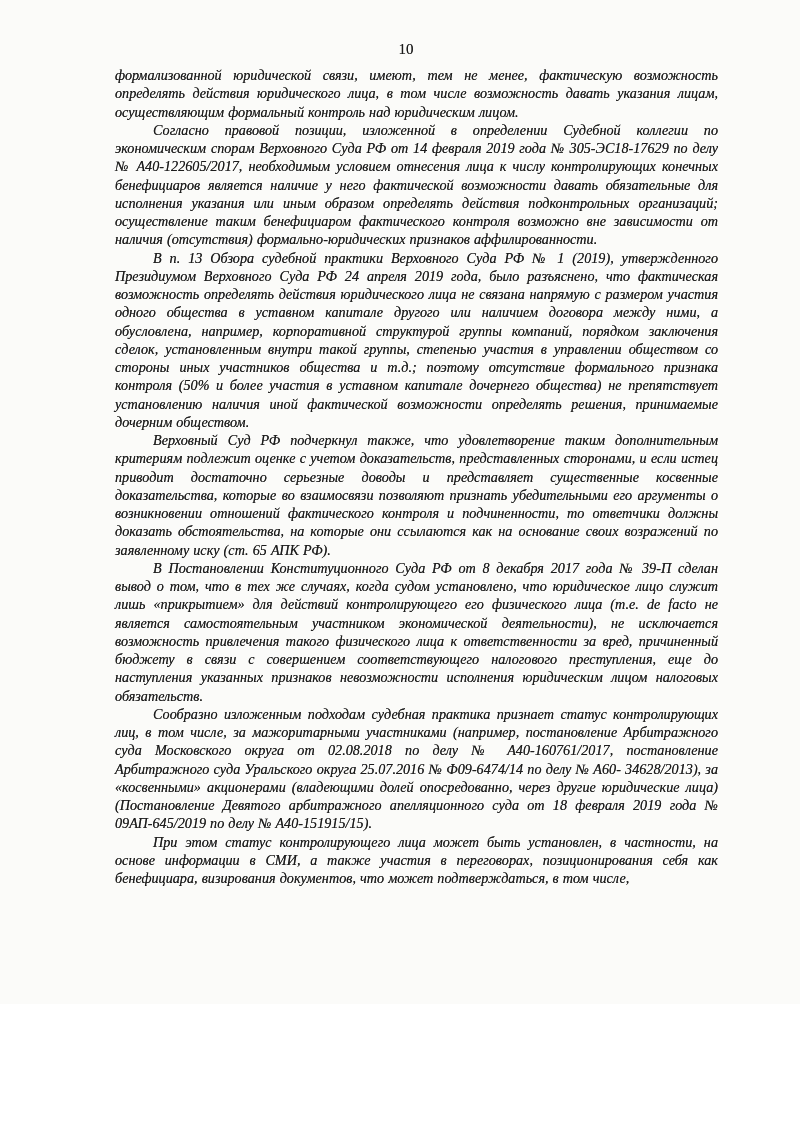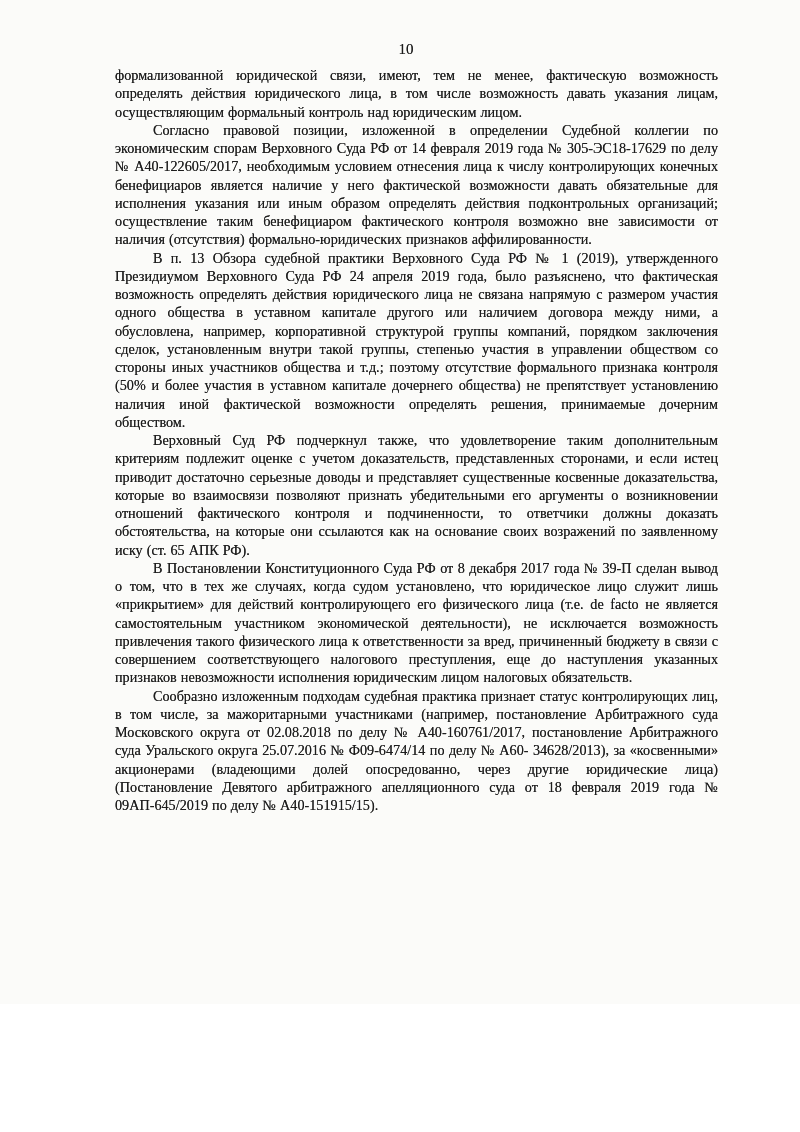--- a/index.html
+++ b/index.html
@@ -29,20 +29,21 @@
     position: absolute;
     top: 66px;
     left: 115px;
     width: 603px;
     font-size: 14.2px;
     line-height: 18.25px;
     text-align: justify;
     color: #1d1d1d;
     text-shadow: 0 0 0.55px rgba(25,25,25,0.8); 
     word-spacing: 0.5px;
+    font-style: italic;
   }
   .para {
     margin: 0;
     padding: 0;
     text-indent: 38px;
   }
   .para.no-indent {
     text-indent: 0;
   }
 </style>
@@ -52,14 +53,15 @@
 <div class="page">
   <div class="page-number">10</div>
 
   <div class="content">
     <p class="para no-indent">формализованной юридической связи, имеют, тем не менее, фактическую возможность определять действия юридического лица, в том числе возможность давать указания лицам, осуществляющим формальный контроль над юридическим лицом.</p>
     <p class="para">Согласно правовой позиции, изложенной в определении Судебной коллегии по экономическим спорам Верховного Суда РФ от 14 февраля 2019 года № 305-ЭС18-17629 по делу № А40-122605/2017, необходимым условием отнесения лица к числу контролирующих конечных бенефициаров является наличие у него фактической возможности давать обязательные для исполнения указания или иным образом определять действия подконтрольных организаций; осуществление таким бенефициаром фактического контроля возможно вне зависимости от наличия (отсутствия) формально-юридических признаков аффилированности.</p>
     <p class="para">В п. 13 Обзора судебной практики Верховного Суда РФ № 1 (2019), утвержденного Президиумом Верховного Суда РФ 24 апреля 2019 года, было разъяснено, что фактическая возможность определять действия юридического лица не связана напрямую с размером участия одного общества в уставном капитале другого или наличием договора между ними, а обусловлена, например, корпоративной структурой группы компаний, порядком заключения сделок, установленным внутри такой группы, степенью участия в управлении обществом со стороны иных участников общества и т.д.; поэтому отсутствие формального признака контроля (50% и более участия в уставном капитале дочернего общества) не препятствует установлению наличия иной фактической возможности определять решения, принимаемые дочерним обществом.</p>
     <p class="para">Верховный Суд РФ подчеркнул также, что удовлетворение таким дополнительным критериям подлежит оценке с учетом доказательств, представленных сторонами, и если истец приводит достаточно серьезные доводы и представляет существенные косвенные доказательства, которые во взаимосвязи позволяют признать убедительными его аргументы о возникновении отношений фактического контроля и подчиненности, то ответчики должны доказать обстоятельства, на которые они ссылаются как на основание своих возражений по заявленному иску (ст. 65 АПК РФ).</p>
     <p class="para">В Постановлении Конституционного Суда РФ от 8 декабря 2017 года № 39-П сделан вывод о том, что в тех же случаях, когда судом установлено, что юридическое лицо служит лишь «прикрытием» для действий контролирующего его физического лица (т.е. de facto не является самостоятельным участником экономической деятельности), не исключается возможность привлечения такого физического лица к ответственности за вред, причиненный бюджету в связи с совершением соответствующего налогового преступления, еще до наступления указанных признаков невозможности исполнения юридическим лицом налоговых обязательств.</p>
     <p class="para">Сообразно изложенным подходам судебная практика признает статус контролирующих лиц, в том числе, за мажоритарными участниками (например, постановление Арбитражного суда Московского округа от 02.08.2018 по делу № А40-160761/2017, постановление Арбитражного суда Уральского округа 25.07.2016 № Ф09-6474/14 по делу № А60- 34628/2013), за «косвенными» акционерами (владеющими долей опосредованно, через другие юридические лица) (Постановление Девятого арбитражного апелляционного суда от 18 февраля 2019 года № 09АП-645/2019 по делу № А40-151915/15).</p>
+    <p class="para">При этом статус контролирующего лица может быть установлен, в частности, на основе информации в СМИ, а также участия в переговорах, позиционирования себя как бенефициара, визирования документов, что может подтверждаться, в том числе,</p>
   </div>
 </div>
 
 </body></html>

